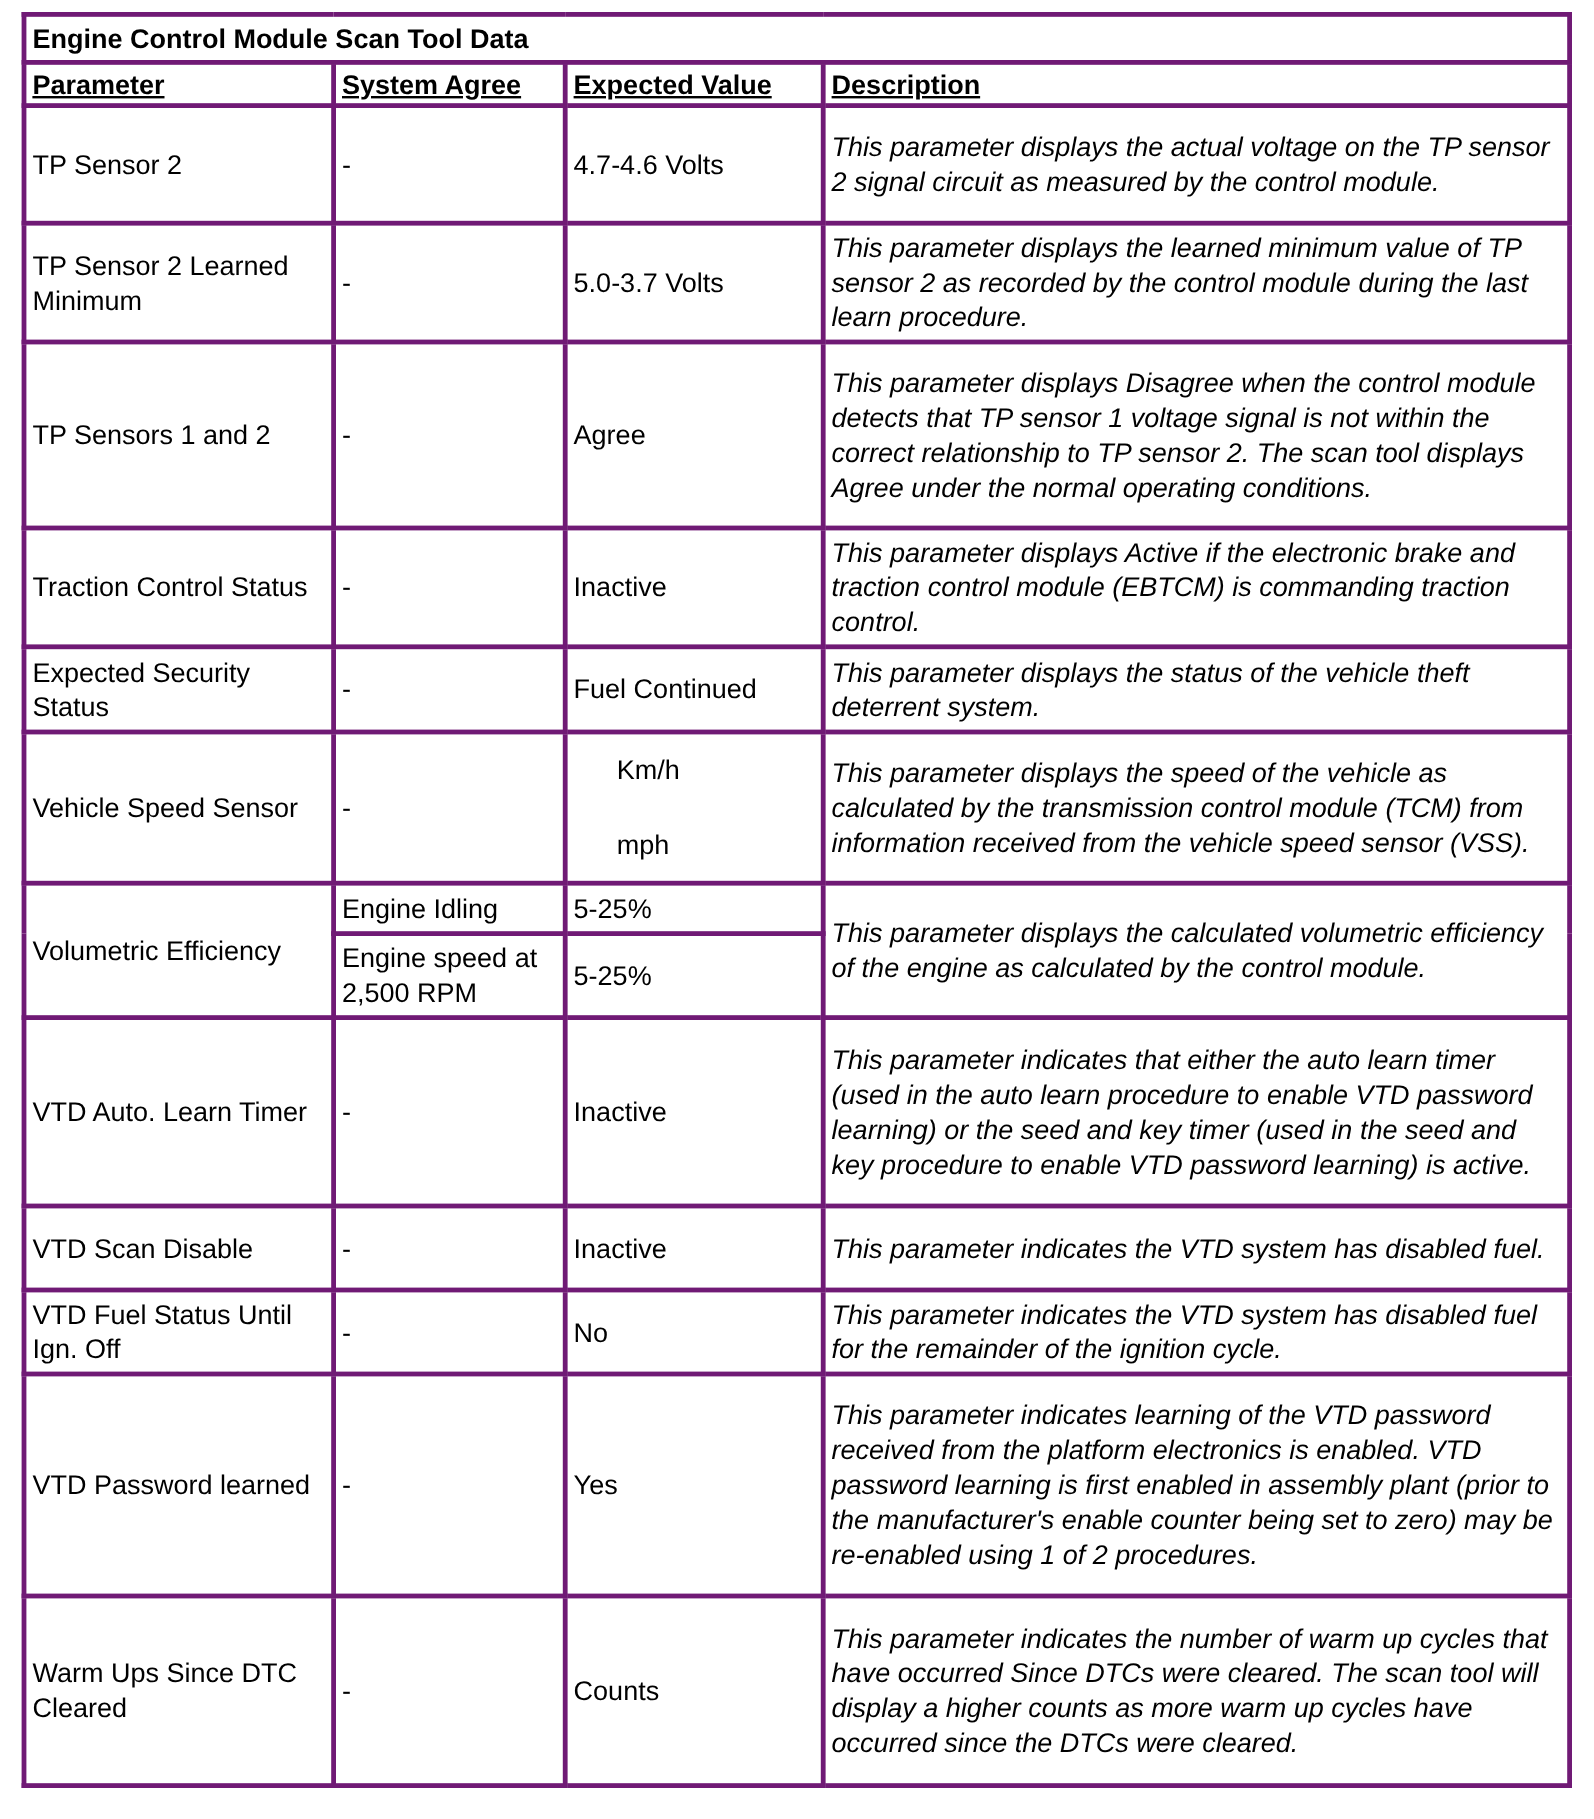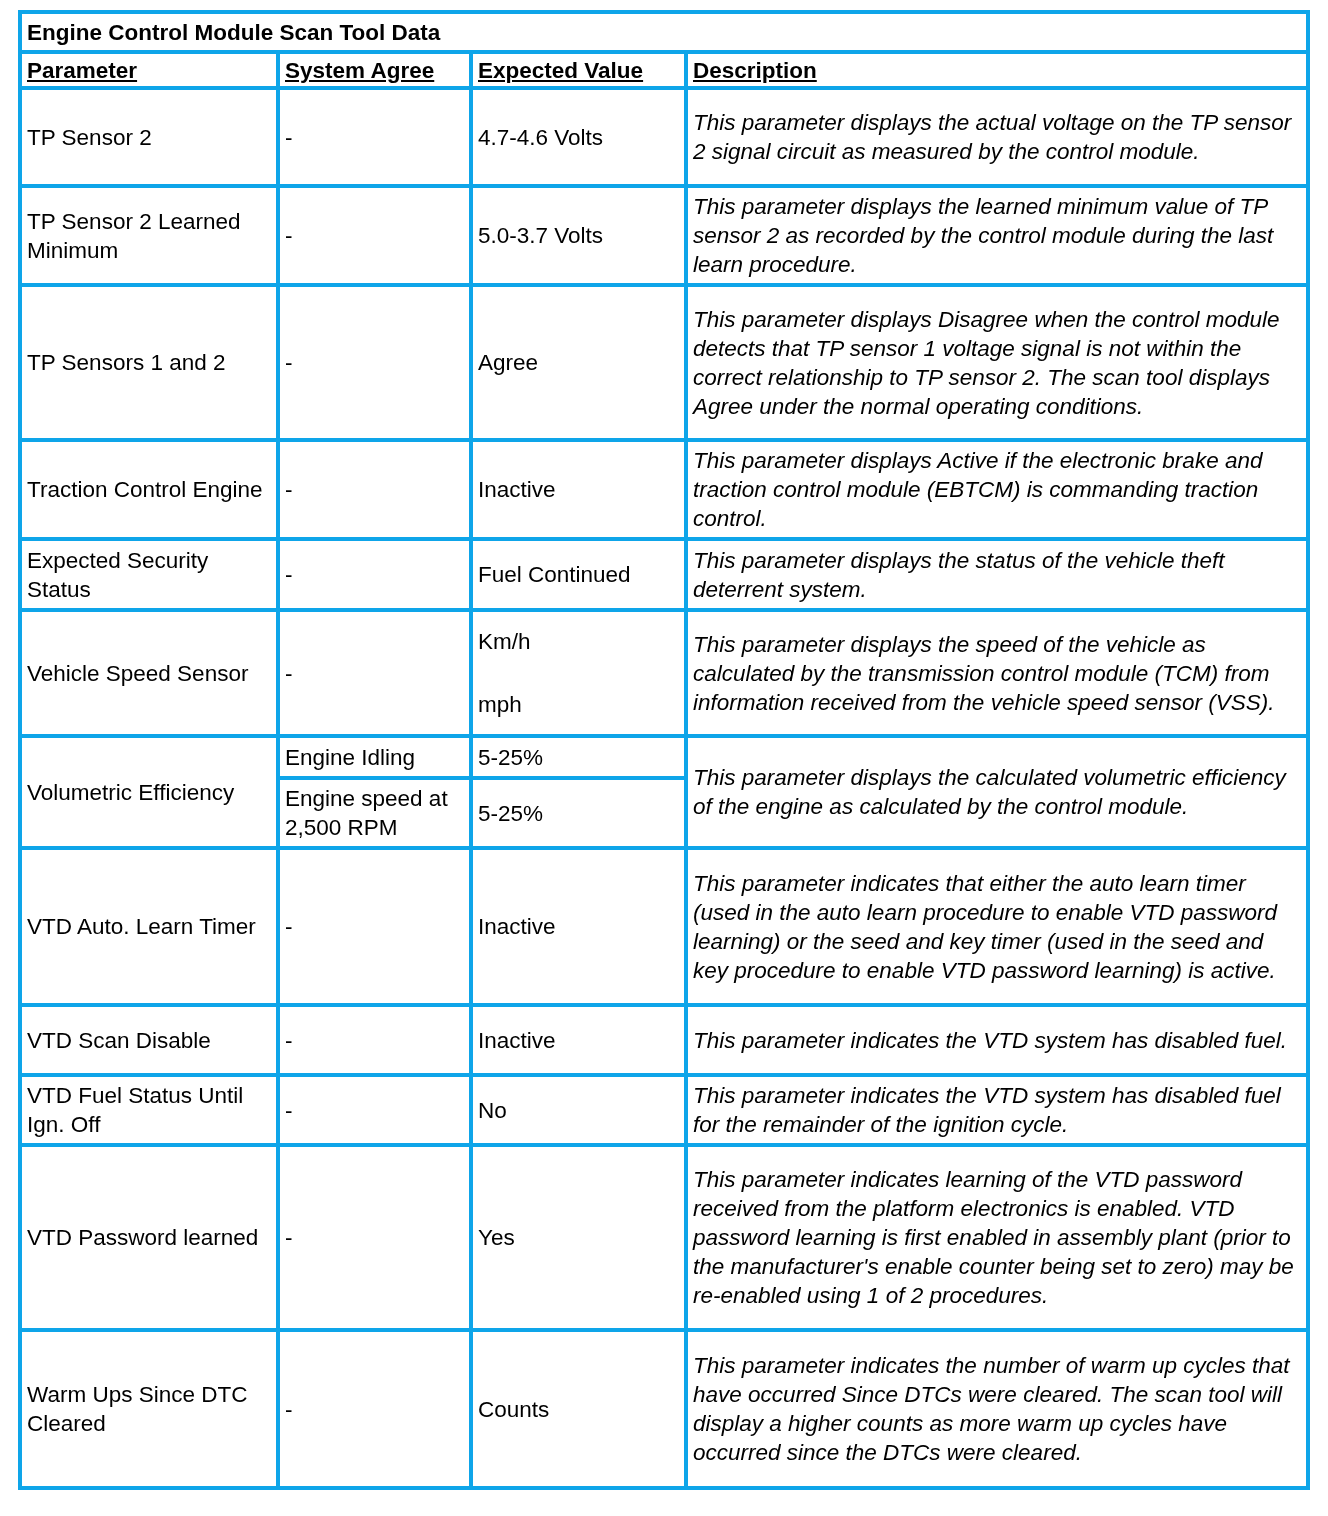--- a/index.html
+++ b/index.html
@@ -6,33 +6,33 @@
   body { width: 1328px; height: 1516px; position: relative; font-family: "Liberation Sans", sans-serif; color: #000; }
   table.scan {
     position: absolute; left: 18px; top: 10px;
     width: 1288px;
     border-collapse: collapse;
     table-layout: fixed;
     font-size: 22.5px;
     line-height: 29px;
   }
   table.scan td, table.scan th {
-    border: 4px solid #0ea5e9;
+    border: 4px solid #701a75;
     padding: 0 5px 0 5px;
     vertical-align: middle;
     text-align: left;
     font-weight: normal;
     overflow: hidden;
   }
   table.scan th { font-weight: bold; }
   th.title { text-align: center; height: 36px; }
   th.hcol { height: 32px; text-decoration: underline; }
   th.center { text-align: center; }
   td.desc { padding-top: 2px; padding-bottom: 2px; font-style: italic; }
-  .vss-values { display: flex; flex-direction: column; justify-content: space-between; height: 92px; }
+  .vss-values { display: flex; flex-direction: column; justify-content: space-between; height: 92px; margin-left: 36px; }
 </style>
 </head>
 <body>
 
 <table class="scan">
   <colgroup>
     <col style="width:258px">
     <col style="width:193px">
     <col style="width:215px">
     <col style="width:622px">
@@ -61,21 +61,21 @@
       <td>5.0-3.7 Volts</td>
       <td class="desc">This parameter displays the learned minimum value of TP sensor 2 as recorded by the control module during the last learn procedure.</td>
     </tr>
     <tr style="height:155px">
       <td>TP Sensors 1 and 2</td>
       <td>-</td>
       <td>Agree</td>
       <td class="desc">This parameter displays Disagree when the control module detects that TP sensor 1 voltage signal is not within the correct relationship to TP sensor 2. The scan tool displays Agree under the normal operating conditions.</td>
     </tr>
     <tr style="height:99px">
-      <td>Traction Control Engine</td>
+      <td>Traction Control Status</td>
       <td>-</td>
       <td>Inactive</td>
       <td class="desc">This parameter displays Active if the electronic brake and traction control module (EBTCM) is commanding traction control.</td>
     </tr>
     <tr style="height:71px">
       <td>Expected Security Status</td>
       <td>-</td>
       <td>Fuel Continued</td>
       <td class="desc">This parameter displays the status of the vehicle theft deterrent system.</td>
     </tr>

